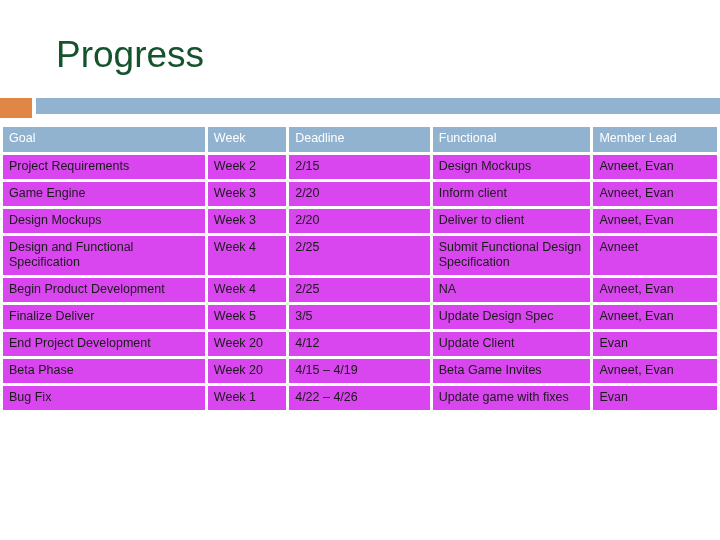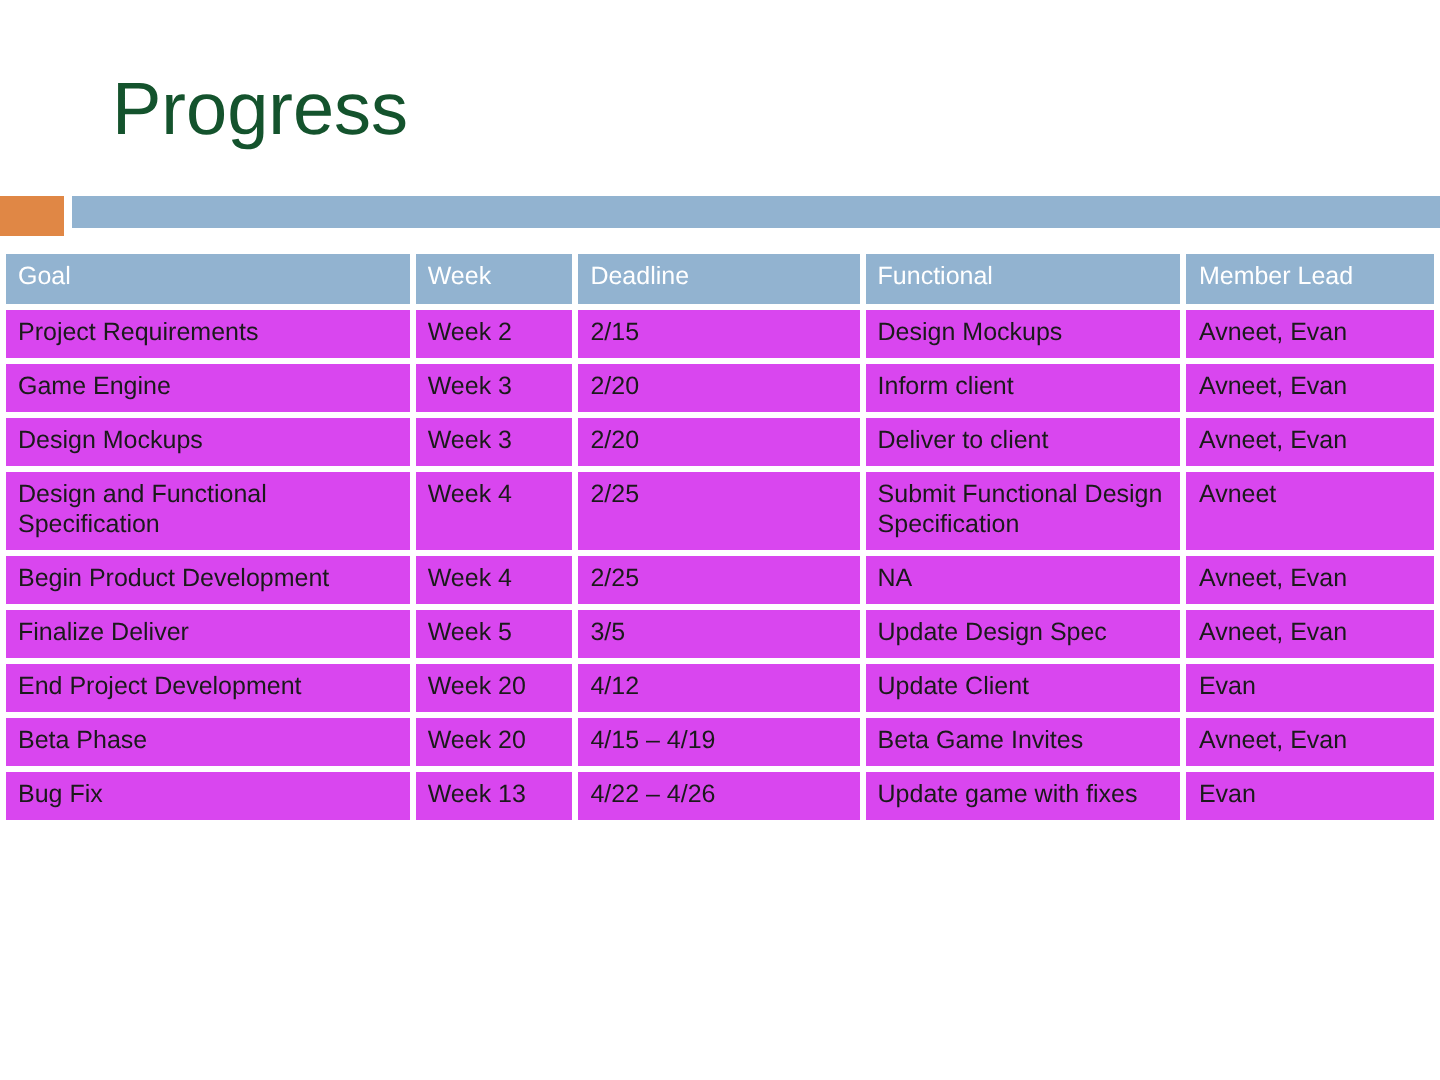--- a/index.html
+++ b/index.html
@@ -187,21 +187,21 @@
         </tr>
         <tr>
           <td>Beta Phase</td>
           <td>Week 20</td>
           <td>4/15 – 4/19</td>
           <td>Beta Game Invites</td>
           <td>Avneet, Evan</td>
         </tr>
         <tr class="row-xtall">
           <td>Bug Fix</td>
-          <td>Week 13</td>
+          <td>Week 1</td>
           <td>4/22 – 4/26</td>
           <td>Update game with fixes</td>
           <td>Evan</td>
         </tr>
       </tbody>
   </table>
 
 </div>
 
 </body></html>

